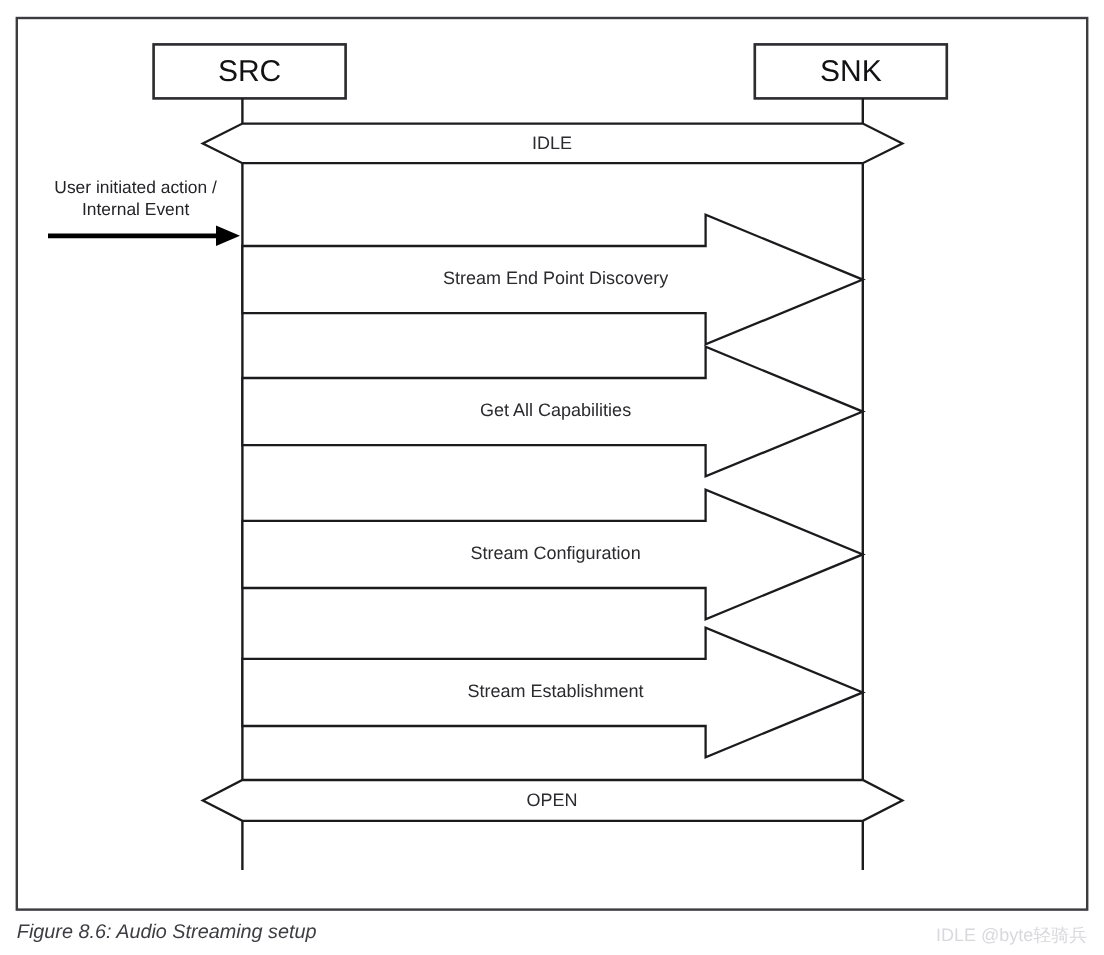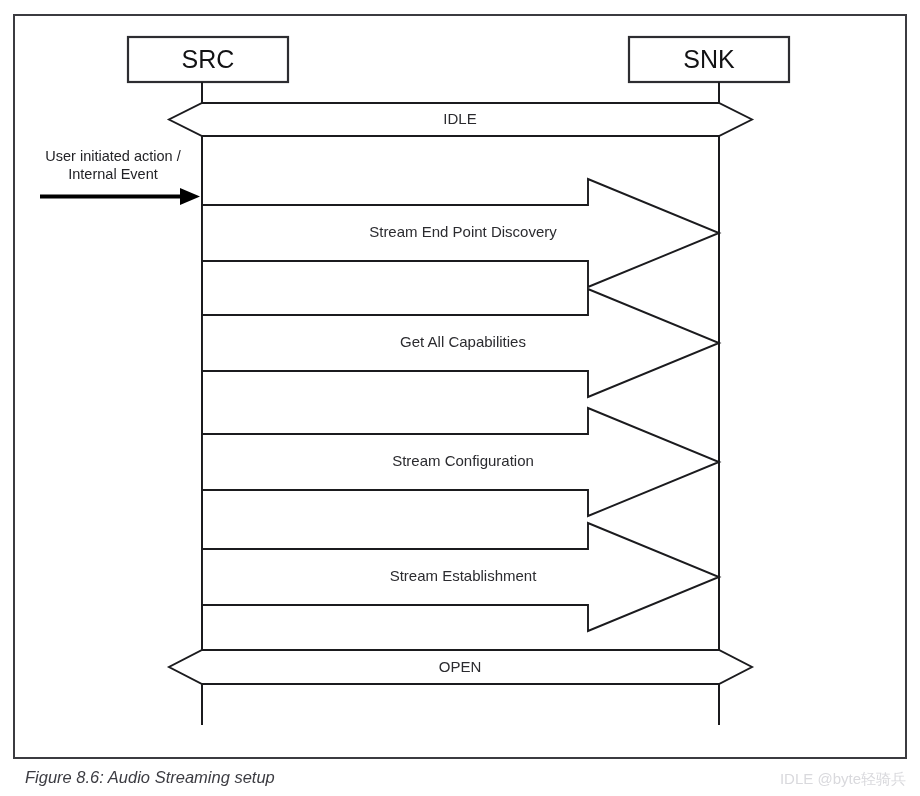--- a/index.html
+++ b/index.html
@@ -83,21 +83,21 @@
   }
   .event-arrow-line {
     stroke: #000000;
     stroke-width: 4;
   }
   .event-arrow-head {
     fill: #000000;
   }
   .caption {
     position: absolute;
-    left: 25px;
+    left: 14px;
     top: 768px;
     font-family: "Liberation Sans", sans-serif;
     font-style: italic;
     font-size: 16.5px;
     color: #3c3c42;
     white-space: nowrap;
   }
   .watermark {
     position: absolute;
     right: 14px;

